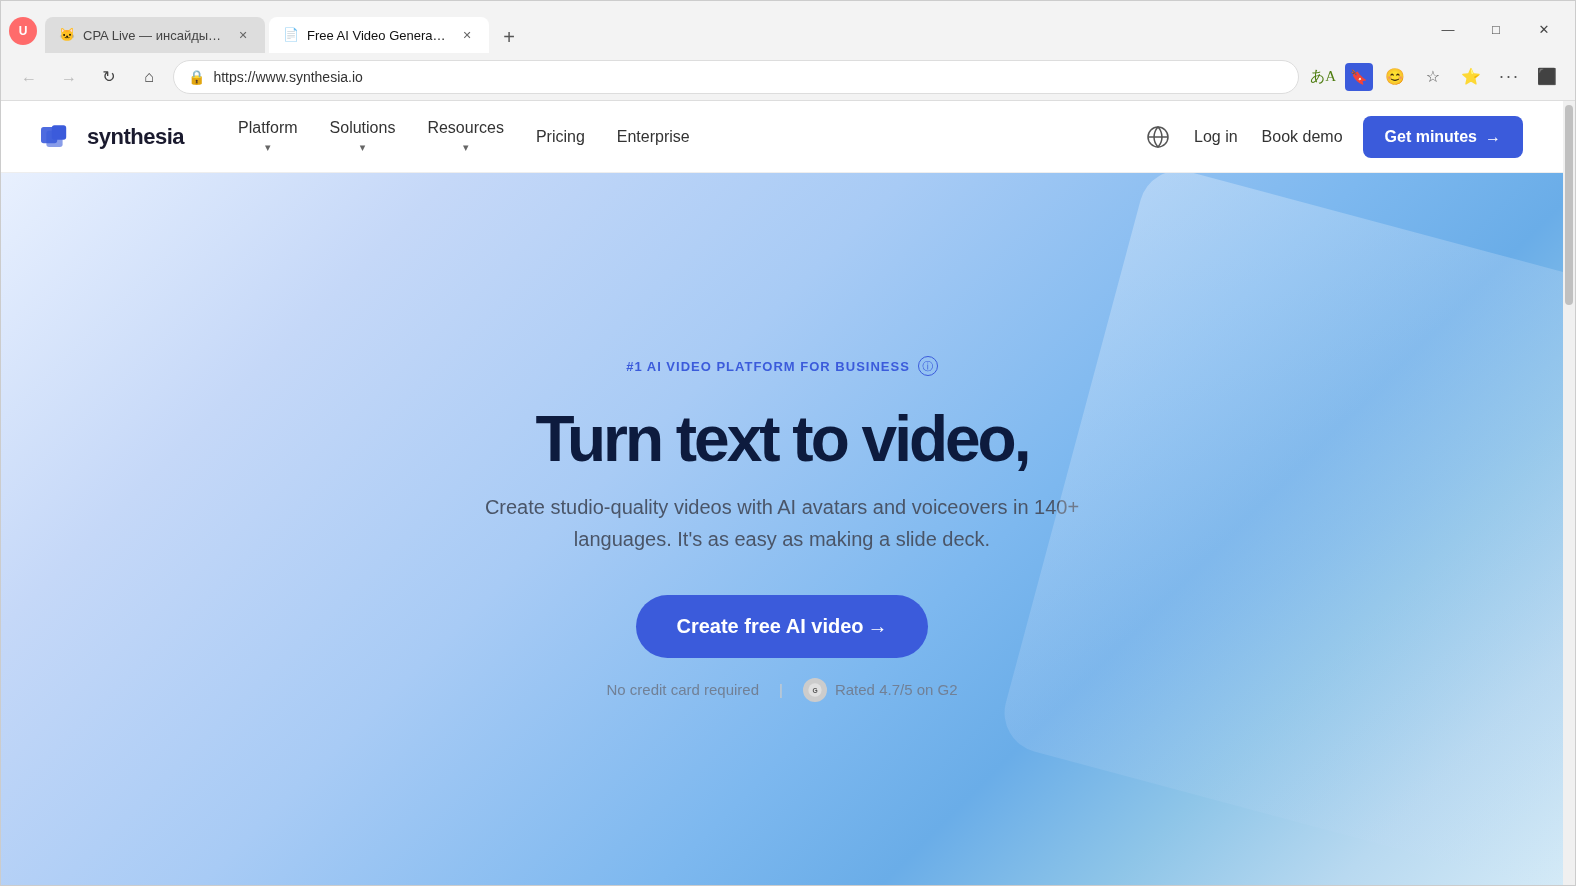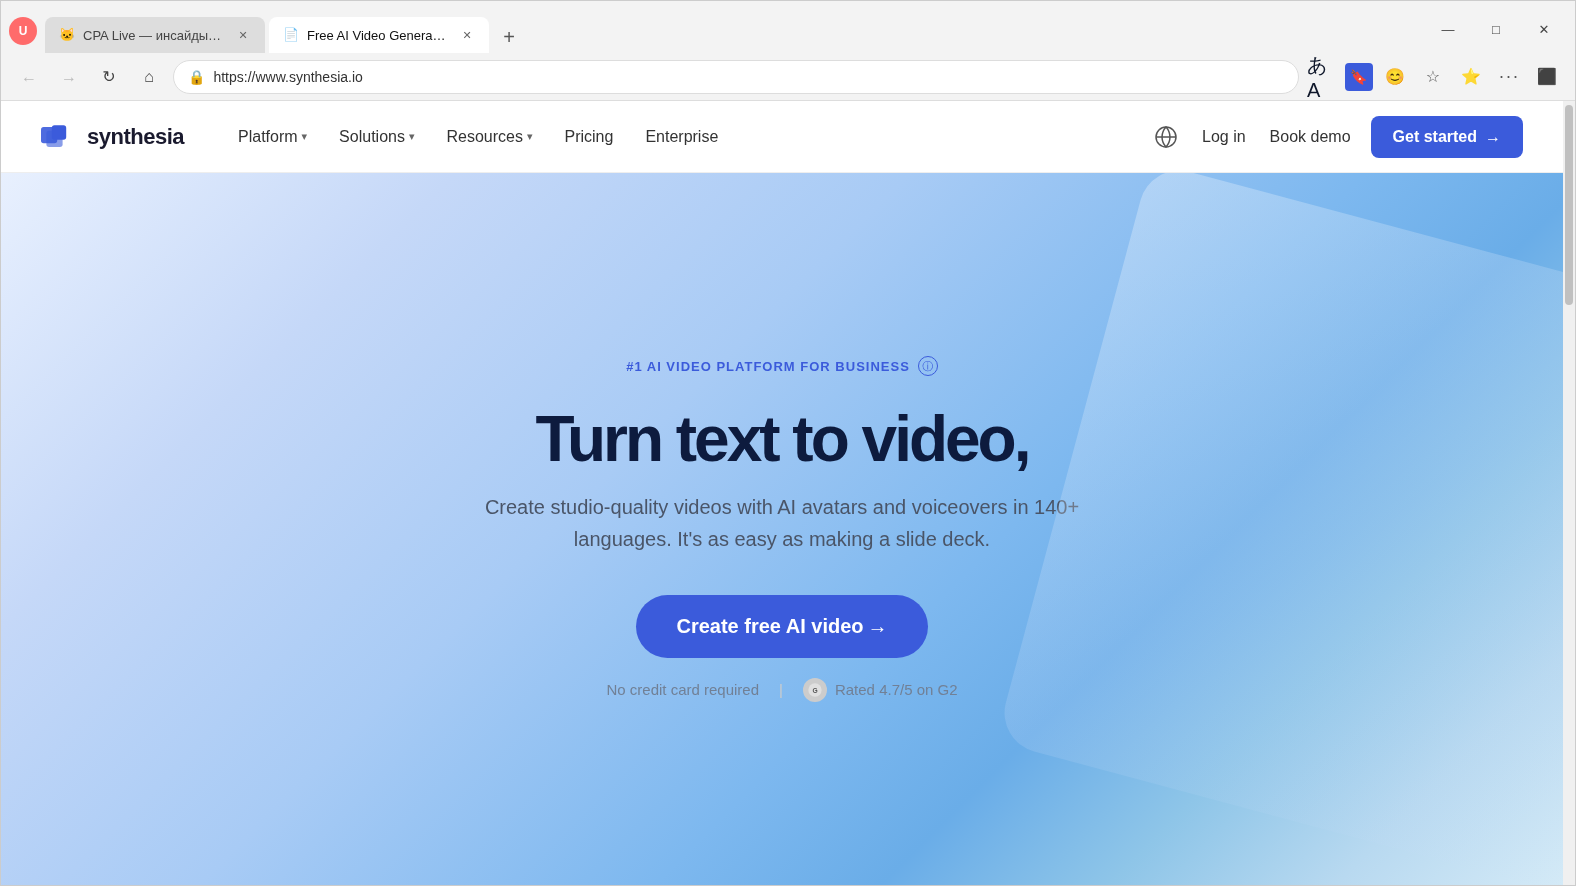--- a/index.html
+++ b/index.html
@@ -30,21 +30,21 @@
 
     
     .website { flex: 1; background: white; display: flex; flex-direction: column; overflow: hidden; }
 
     
     .site-nav { height: 72px; background: white; border-bottom: 1px solid #eee; display: flex; align-items: center; padding: 0 40px; gap: 0; position: relative; }
     .logo { display: flex; align-items: center; gap: 10px; margin-right: 40px; cursor: pointer; }
     .logo-icon { width: 36px; height: 28px; }
     .logo-text { font-size: 22px; font-weight: 700; color: #1a1a2e; letter-spacing: -0.5px; }
     .nav-links { display: flex; align-items: center; gap: 4px; flex: 1; }
-    .nav-item { display: flex; align-items: center; gap: 4px; padding: 8px 14px; font-size: 16px; color: #333; cursor: pointer; border-radius: 6px; white-space: nowrap; }
+    .nav-item { display: flex; align-items: center; gap: 4px; padding: 8px 14px; font-size: 16px; color: #333; cursor: pointer; border-radius: 6px; white-space: nowrap; flex-direction: column; }
     .nav-chevron { font-size: 11px; color: #666; }
     .nav-right { display: flex; align-items: center; gap: 16px; margin-left: auto; }
     .globe-icon { width: 32px; height: 32px; display: flex; align-items: center; justify-content: center; cursor: pointer; }
     .login-link { font-size: 16px; color: #333; cursor: pointer; padding: 8px 4px; }
     .book-demo-link { font-size: 16px; color: #333; cursor: pointer; padding: 8px 4px; }
     .get-started-btn { background: #3b5bdb; color: white; font-size: 16px; font-weight: 600; padding: 12px 22px; border-radius: 8px; cursor: pointer; display: flex; align-items: center; gap: 8px; border: none; white-space: nowrap; }
 
     
     .hero { flex: 1; background: linear-gradient(135deg, #e8f0fe 0%, #c5d8f8 20%, #a8cbf5 40%, #7db8ef 60%, #6aade8 70%, #8ec5e8 80%, #b8d9f0 90%, #d4eaf7 100%); display: flex; flex-direction: column; align-items: center; justify-content: center; text-align: center; padding: 40px 20px; position: relative; overflow: hidden; }
 
@@ -122,21 +122,21 @@
     <div class="nav-btn disabled" style="color:#bbb;">→</div>
     <div class="nav-btn">↻</div>
     <div class="nav-btn">⌂</div>
 
     <div class="address-bar">
       <span style="color:#666; font-size:14px;">🔒</span>
       <span class="address-bar-url">https://www.synthesia.io</span>
     </div>
 
     <div class="toolbar-right">
-      <div class="toolbar-icon" style="font-size:20px; color:#0f172a;">あA</div>
+      <div class="toolbar-icon" style="font-size:15px; color:#4d7c0f;font-family:Liberation Serif, serif;">あA</div>
       <div class="toolbar-icon" style="background:#3b5bdb; color:white; border-radius:4px; width:28px; height:28px; font-size:14px;">🔖</div>
       <div class="toolbar-icon" style="font-size:16px;">😊</div>
       <div class="toolbar-icon" style="font-size:16px;">☆</div>
       <div class="toolbar-icon" style="font-size:16px;">⭐</div>
       <div class="toolbar-icon" style="font-size:18px; letter-spacing:1px;">···</div>
       <div class="sidebar-toggle" style="font-size:16px; color:#555;">⬛</div>
     </div>
   </div>
 
   <div class="website-wrapper">
@@ -177,21 +177,21 @@
           <div class="nav-right">
             <div class="globe-icon">
               <svg width="24" height="24" viewBox="0 0 24 24" fill="none" stroke="#555" stroke-width="1.5">
                 <circle cx="12" cy="12" r="10"></circle>
                 <path d="M2 12h20M12 2a15.3 15.3 0 0 1 4 10 15.3 15.3 0 0 1-4 10 15.3 15.3 0 0 1-4-10 15.3 15.3 0 0 1 4-10z"></path>
               </svg>
             </div>
             <a class="login-link">Log in</a>
             <a class="book-demo-link">Book demo</a>
             <button class="get-started-btn">
-              <span>Get started</span>
+              <span>Get minutes</span>
               <span>→</span>
             </button>
           </div>
         </nav>
 
         <section class="hero">
 
           <div class="hero-badge">
             <span class="badge-text">#1 AI VIDEO PLATFORM FOR BUSINESS</span>
             <div class="badge-info">ⓘ</div>

